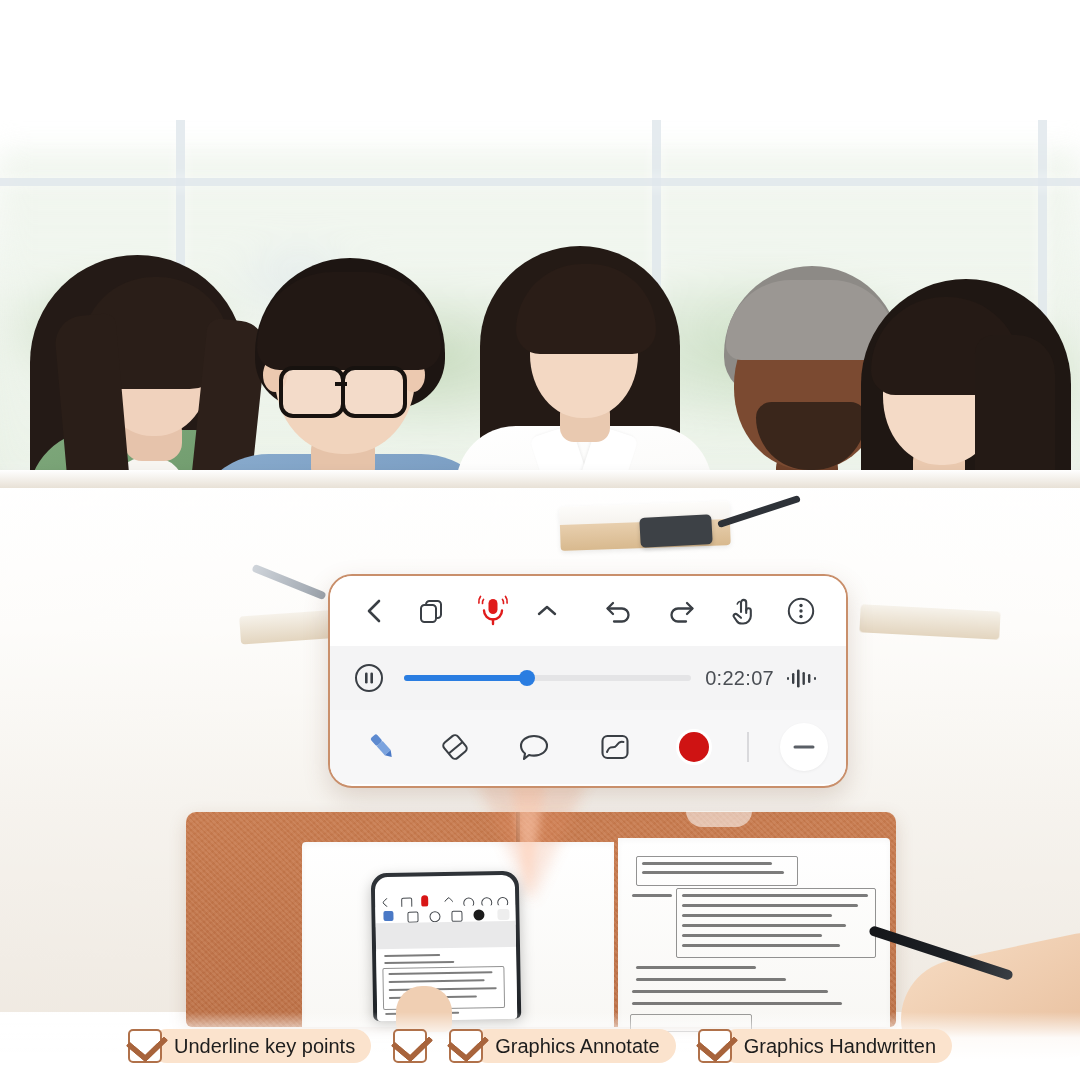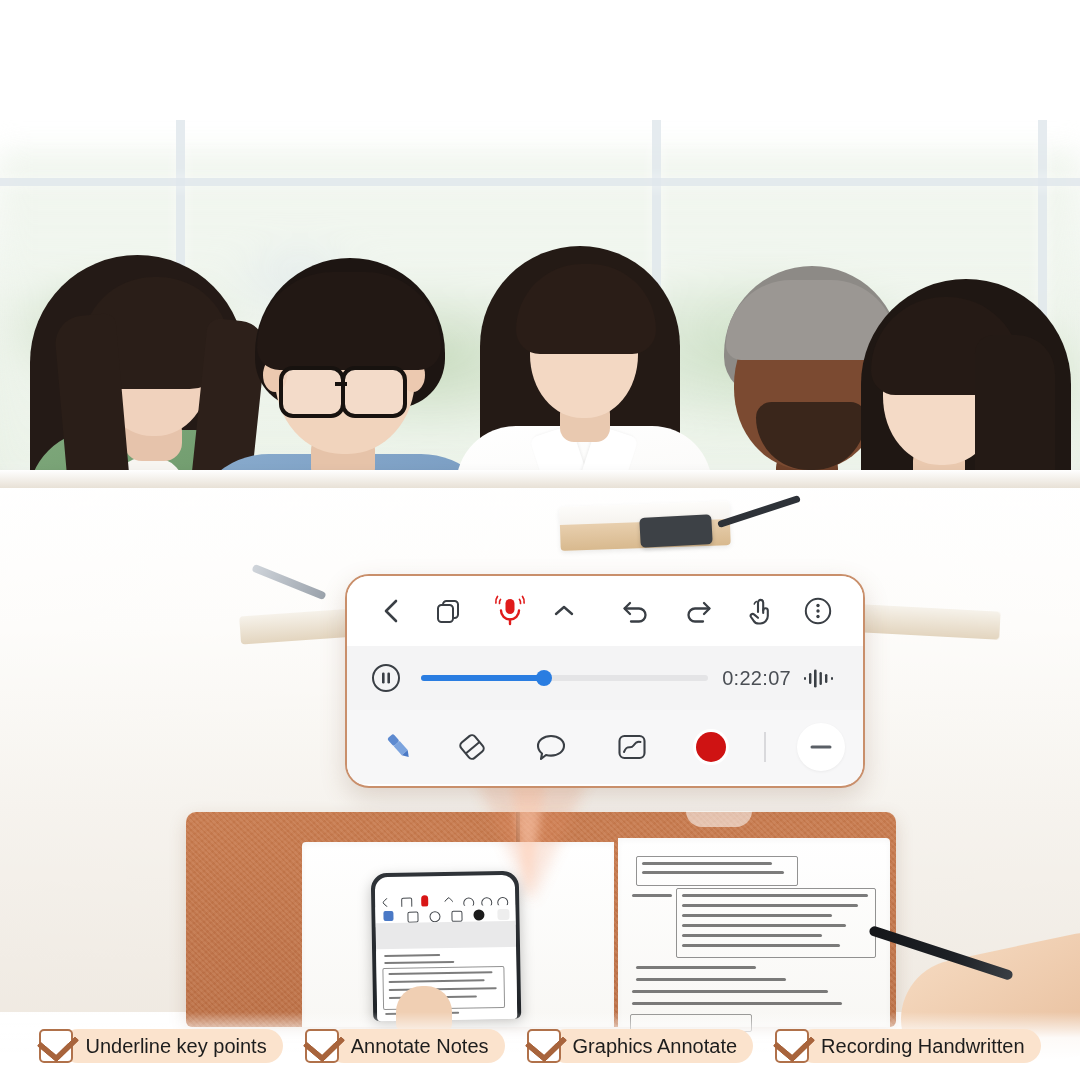--- a/index.html
+++ b/index.html
@@ -178,21 +178,21 @@
 
   
   .hand-r{position:absolute;left:900px;top:950px;width:210px;height:120px;z-index:11;
     background:linear-gradient(160deg,#f5d9bf,#e7bd9b);border-radius:60px 20px 8px 8px;transform:rotate(-12deg);}
   .stylus{position:absolute;left:866px;top:948px;width:150px;height:10px;z-index:12;
     background:linear-gradient(90deg,#14161a 0%,#1d2025 60%,#3a3f45 100%);border-radius:5px;transform:rotate(18deg);}
 
   
   .panel{position:absolute;left:328px;top:574px;width:516px;height:210px;z-index:30;
     background:#ffffff;border:2px solid #c98f6b;border-radius:24px;overflow:hidden;
-    box-shadow:0 10px 26px rgba(120,80,55,.20);margin-left:17px;}
+    box-shadow:0 10px 26px rgba(120,80,55,.20);}
   .row-top{height:70px;display:flex;align-items:center;background:#ffffff;padding:0 18px;box-sizing:border-box;}
   .row-play{height:64px;display:flex;align-items:center;background:#f4f4f5;padding:0 16px;box-sizing:border-box;}
   .row-tools{height:74px;display:flex;align-items:center;background:#f7f7f8;padding:0 18px;box-sizing:border-box;}
   .ic{display:flex;align-items:center;justify-content:center;cursor:pointer;}
   .spacer{flex:1;}
 
   .time{font-family:"Liberation Sans",sans-serif;font-size:20px;color:#4a4e54;letter-spacing:.3px;white-space:nowrap;}
   .track{position:relative;flex:1;height:6px;background:#e4e4e6;border-radius:3px;margin:0 14px 0 12px;cursor:pointer;}
   .track-fill{position:absolute;left:0;top:0;height:6px;background:#2a7de1;border-radius:3px;}
   .knob{position:absolute;top:-5px;width:16px;height:16px;background:#2a7de1;border-radius:50%;transform:translateX(-8px);}
@@ -501,25 +501,24 @@
     </div>
   </div>
 
   <div class="badges">
     <div class="badge">
       <div class="chk"></div>
       <div class="pill">Underline key points</div>
     </div>
     <div class="badge">
       <div class="chk"></div>
-      <div class="pill">Annotate Notes</div>
     </div>
     <div class="badge">
       <div class="chk"></div>
       <div class="pill">Graphics Annotate</div>
     </div>
     <div class="badge">
       <div class="chk"></div>
-      <div class="pill">Recording Handwritten</div>
+      <div class="pill">Graphics Handwritten</div>
     </div>
   </div>
 
 </div>
 
 </body></html>

